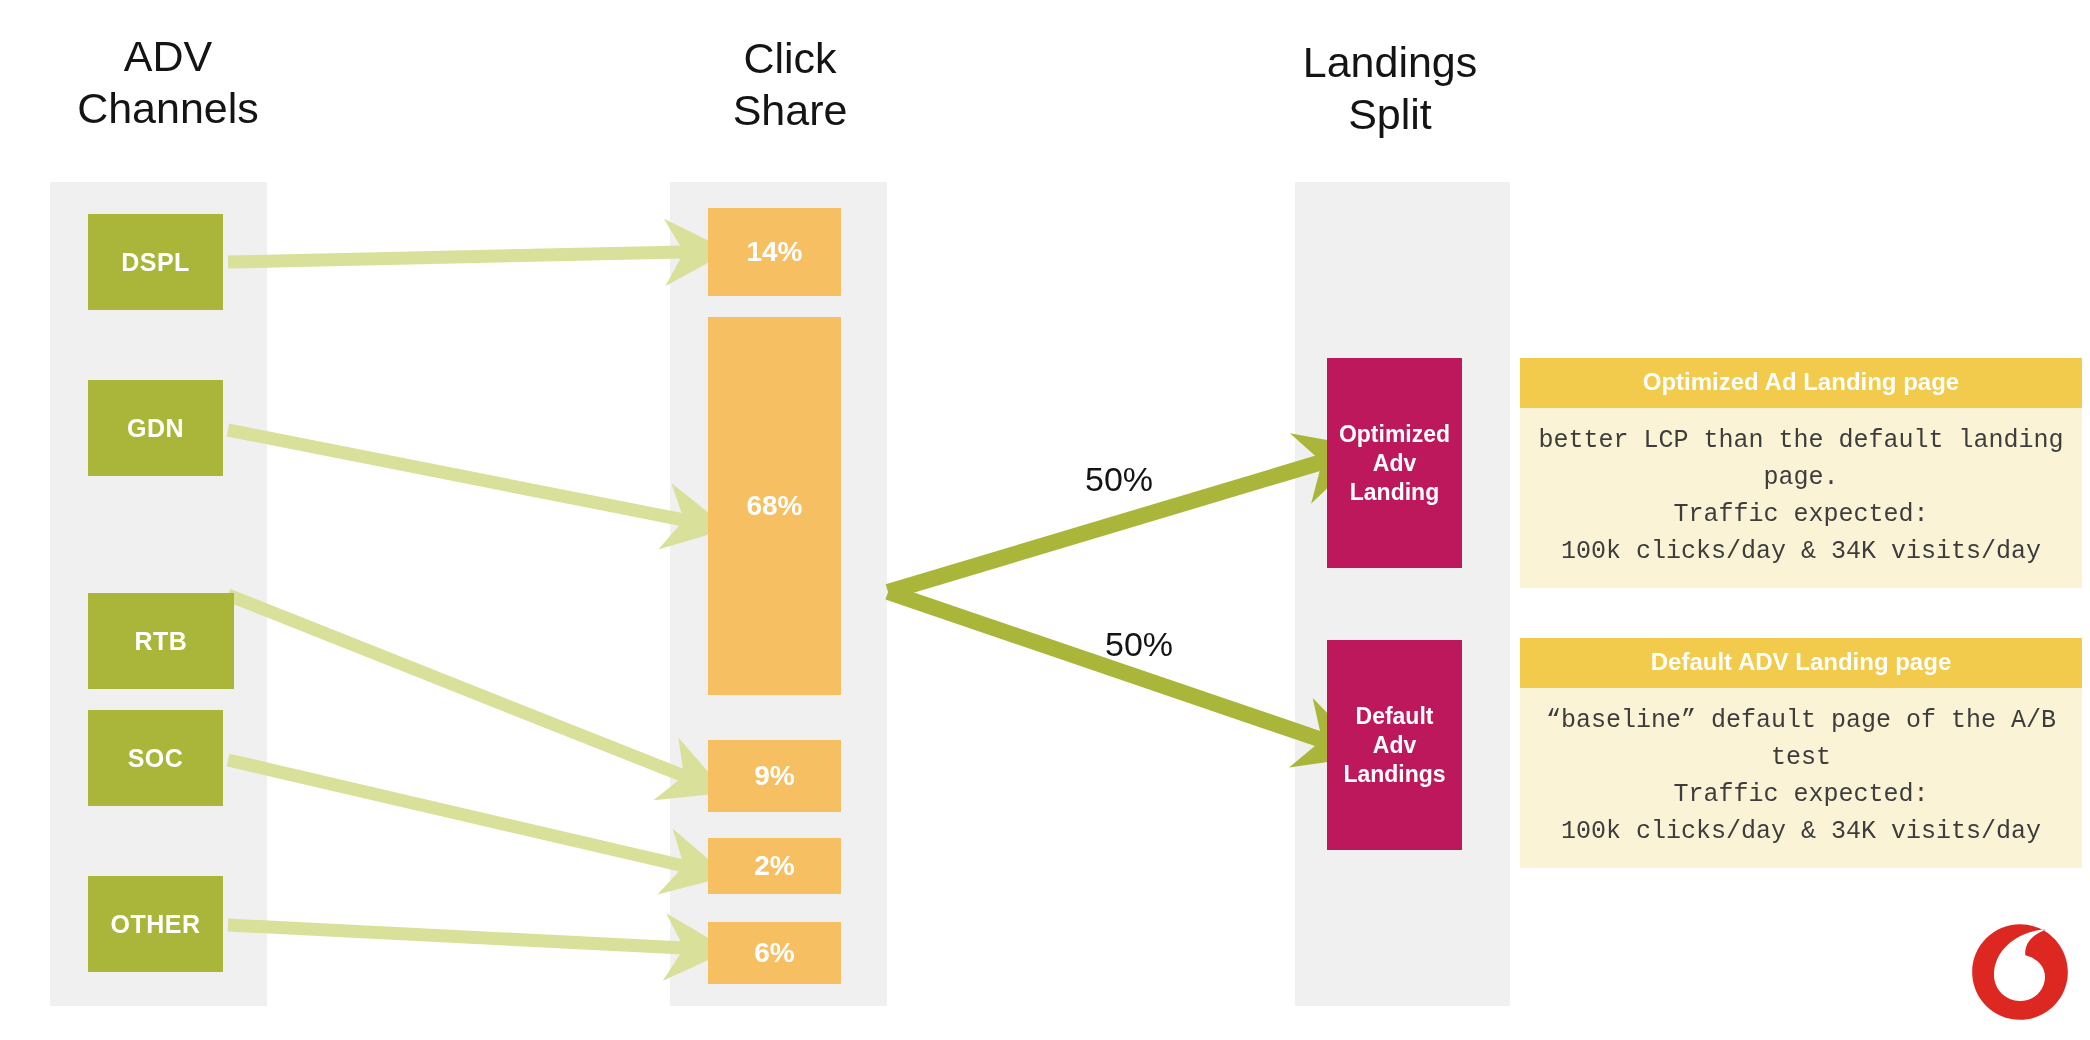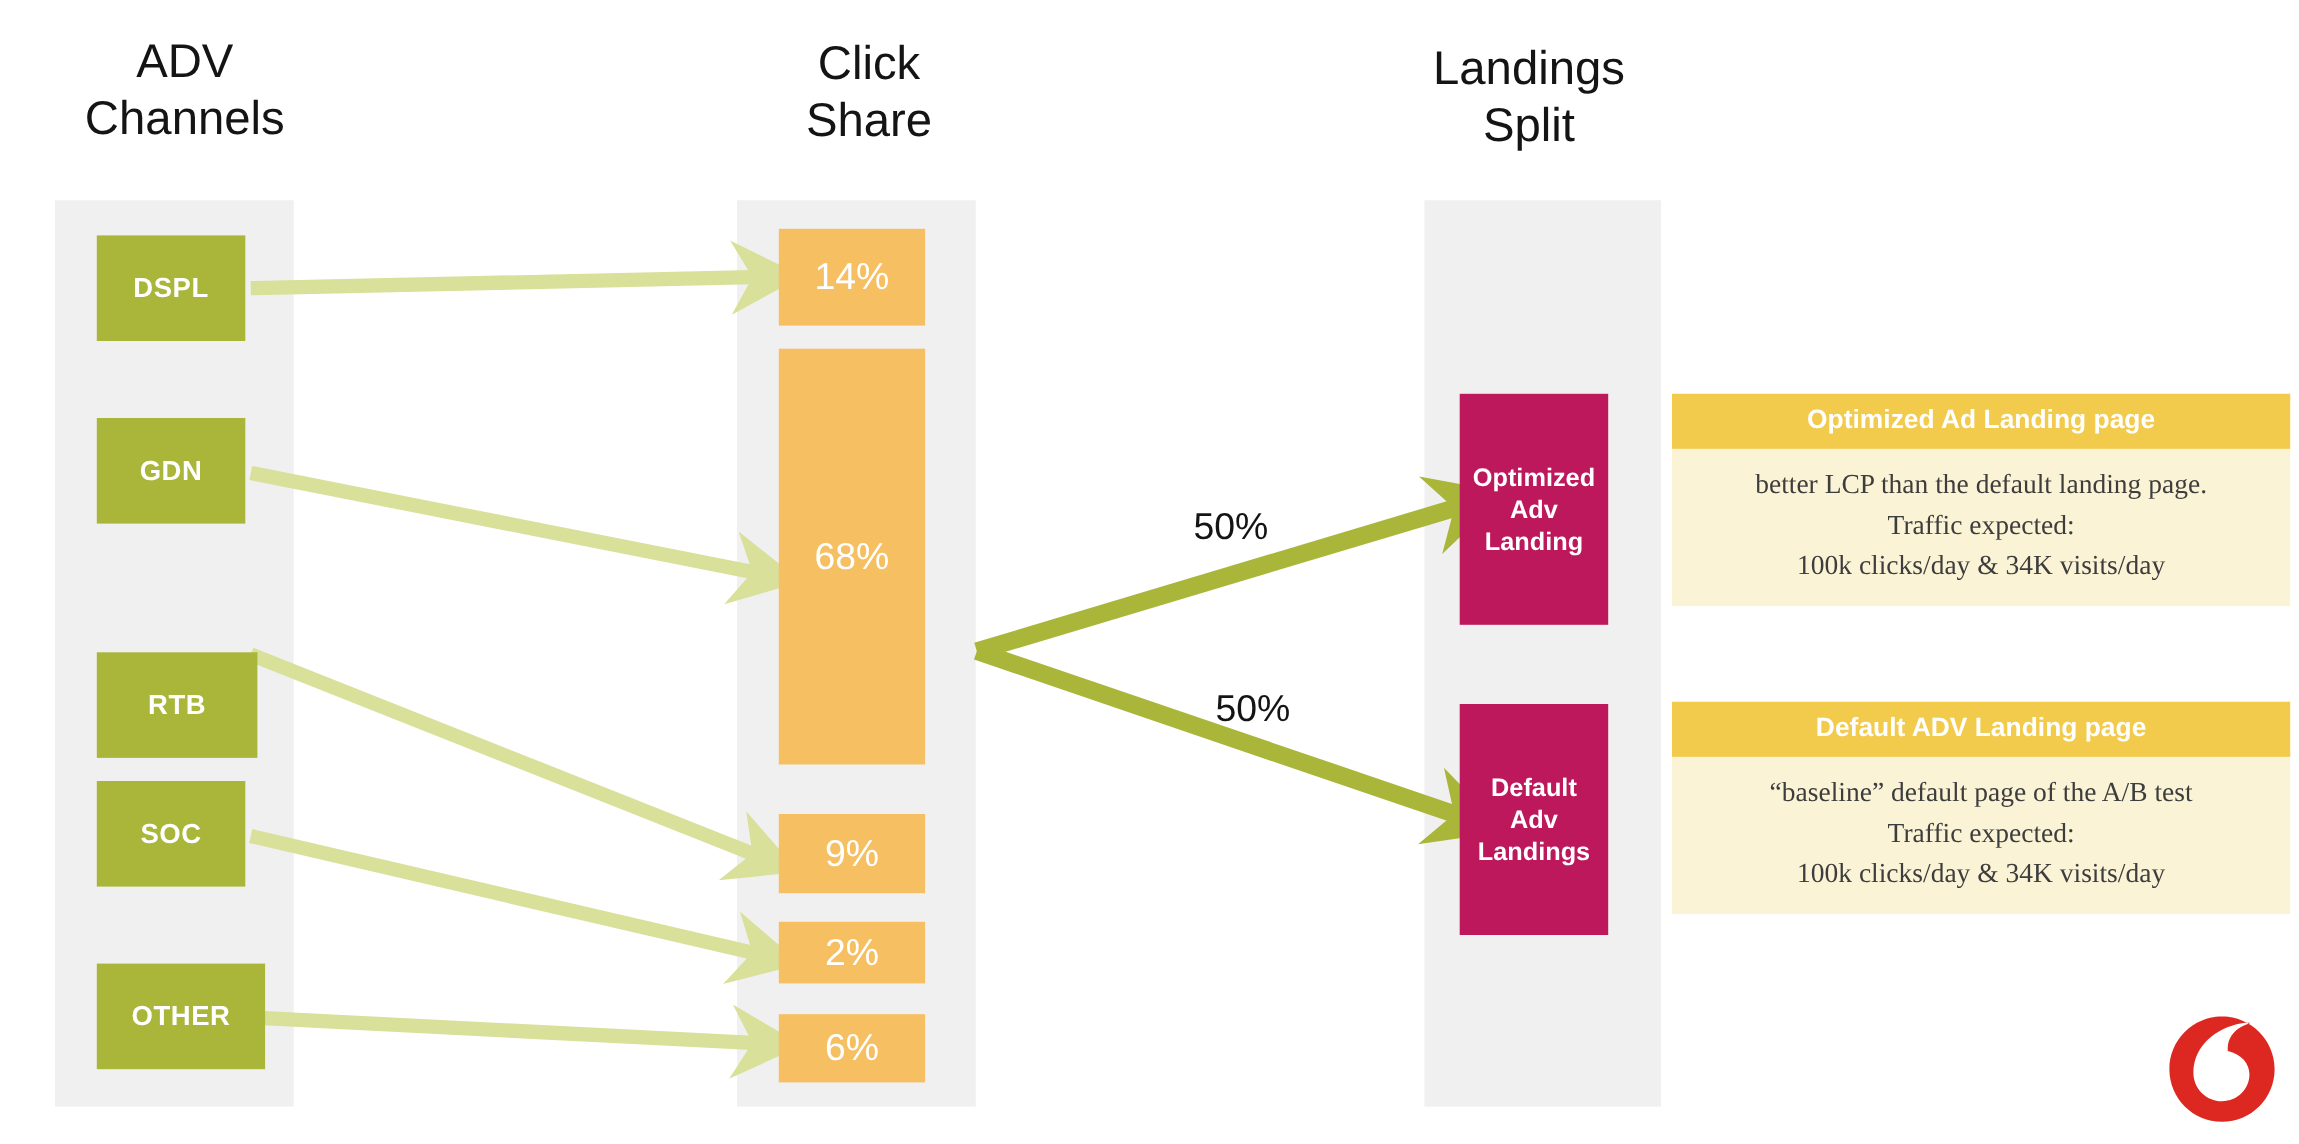--- a/index.html
+++ b/index.html
@@ -54,22 +54,22 @@
     align-items: center;
     justify-content: center;
     font-family: "Liberation Sans", sans-serif;
   }
 
   
   .share-bar {
     position: absolute;
     background: #f5bf62;
     color: #ffffff;
-    font-weight: normal;
-    font-size: 34px;
+    font-weight: bold;
+    font-size: 28px;
     display: flex;
     align-items: center;
     justify-content: center;
     font-family: "Liberation Sans", sans-serif;
   }
 
   
   .land-box {
     position: absolute;
     background: #be185d;
@@ -112,21 +112,21 @@
     padding: 10px 4px 12px 4px;
     font-family: "Liberation Sans", sans-serif;
   }
   .info-body {
     color: #3d3d3d;
     font-size: 25px;
     line-height: 37px;
     text-align: center;
     padding: 14px 10px 18px 10px;
     white-space: pre-line;
-    font-family: Liberation Serif, serif;
+    font-family: Liberation Mono, monospace;
   }
 
   
   #links {
     position: absolute;
     left: 0; top: 0;
     width: 2090px; height: 1040px;
     pointer-events: none;
   }
 
@@ -176,21 +176,21 @@
     <line x1="228" y1="925" x2="684" y2="948" stroke="#d9e09a" stroke-width="13" marker-end="url(#lightHead)"></line>
 
     <polyline points="888,592 1322,462" fill="none" stroke="#a9b63a" stroke-width="16" marker-end="url(#strongHead)"></polyline>
     <polyline points="888,592 1322,740" fill="none" stroke="#a9b63a" stroke-width="16" marker-end="url(#strongHead)"></polyline>
   </svg>
 
   <div class="chan-box" style="left:88px;  top:214px; width:135px; height:96px;">DSPL</div>
   <div class="chan-box" style="left:88px;  top:380px; width:135px; height:96px;">GDN</div>
   <div class="chan-box" style="left:88px;  top:545px; width:146px; height:96px;margin-top:48px;">RTB</div>
   <div class="chan-box" style="left:88px;  top:710px; width:135px; height:96px;">SOC</div>
-  <div class="chan-box" style="left:88px;  top:876px; width:153px; height:96px;">OTHER</div>
+  <div class="chan-box" style="left:88px;  top:876px; width:135px; height:96px;">OTHER</div>
 
   <div class="share-bar" style="left:708px; top:208px; width:133px; height:88px;">14%</div>
   <div class="share-bar" style="left:708px; top:317px; width:133px; height:378px;">68%</div>
   <div class="share-bar" style="left:708px; top:740px; width:133px; height:72px;">9%</div>
   <div class="share-bar" style="left:708px; top:838px; width:133px; height:56px;">2%</div>
   <div class="share-bar" style="left:708px; top:922px; width:133px; height:62px;">6%</div>
 
   <div class="land-box" style="left:1327px; top:358px; width:135px; height:210px;">Optimized
 Adv
 Landing</div>

